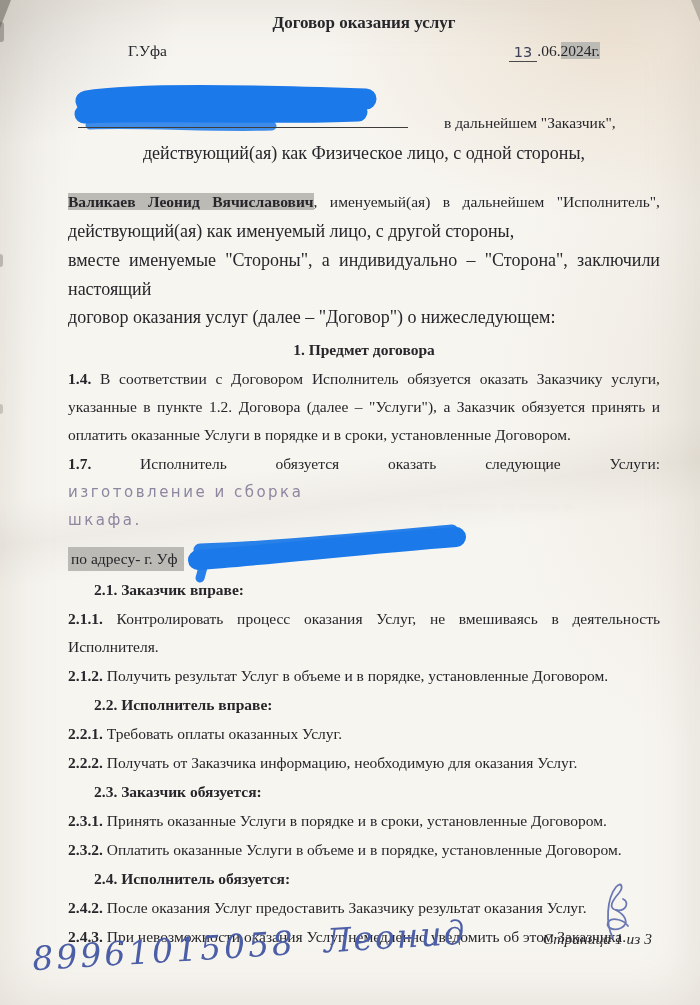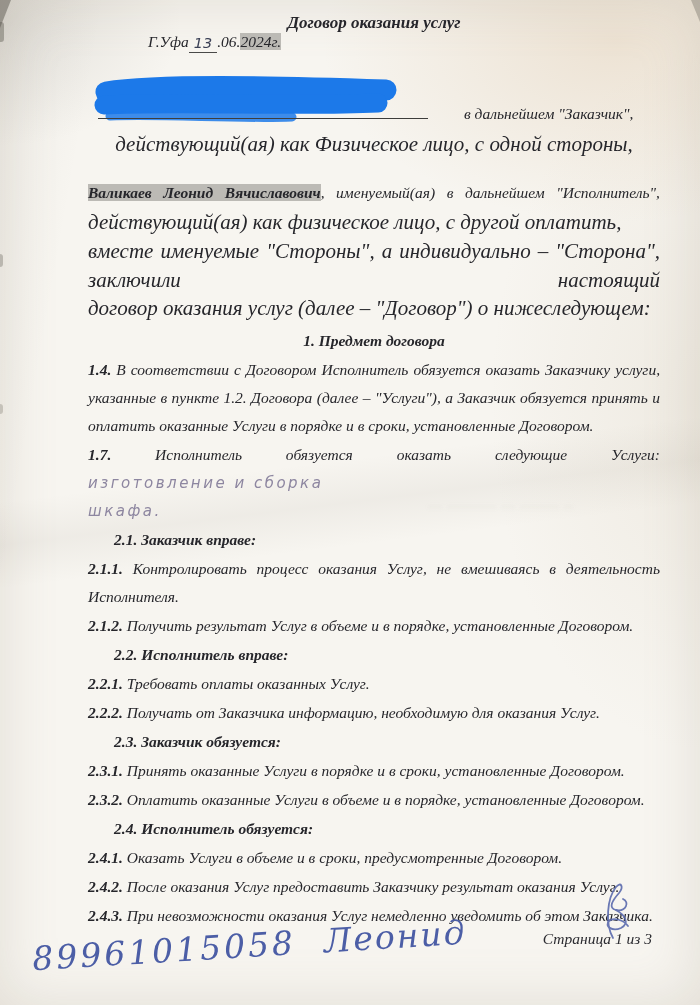--- a/index.html
+++ b/index.html
@@ -9,30 +9,30 @@
     font-family:"Liberation Serif", serif;color:#26262b;
     background:
       radial-gradient(ellipse 420px 260px at 88% 4%, rgba(214,186,150,0.32), transparent 70%),
       radial-gradient(ellipse 300px 500px at 100% 40%, rgba(200,185,160,0.18), transparent 70%),
       radial-gradient(ellipse 260px 180px at 0% 2%, rgba(130,125,115,0.18), transparent 70%),
       linear-gradient(173deg, transparent 46%, rgba(120,110,95,0.07) 50%, transparent 54%),
       linear-gradient(100deg, rgba(90,85,75,0.06), transparent 12%),
       #f7f5f0;
     box-shadow: inset 0 0 55px rgba(150,138,115,0.22);
   }
-  .content{padding:13px 40px 0 88px;font-style:italic;}
+  .content{padding:13px 40px 0 68px;}
   .title{text-align:center;font-weight:bold;font-size:17px;margin:0;}
-  .row-citydate{display:flex;padding:0 60px 0 60px;font-size:15.5px;}
+  .row-citydate{display:flex;justify-content:space-between;margin-top:9px;padding:0 60px 0 60px;font-size:15.5px;}
   .date-block{white-space:nowrap;}
   .date-day{display:inline-block;font-family:"DejaVu Sans",sans-serif;font-size:14.5px;color:#3c4156;
     border-bottom:1.6px solid #4a4a48;padding:0 5px 1px 5px;transform:translateY(1px);}
   .hl{background:#bcbab5;}
   .para{font-size:15.5px;line-height:28px;margin:0 0 1px 0;text-align:justify;}
   .just-force{text-align:justify;text-align-last:justify;}
-  .line{font-size:21px;line-height:28.5px;margin:0;}
+  .line{font-size:18px;line-height:28.5px;margin:0;}
   .centered{text-align:center;}
   .subhead{font-weight:bold;margin-left:26px;}
   .sec-heading{text-align:center;font-weight:bold;font-size:15.5px;line-height:28px;margin:2px 0 1px 0;}
   b.num{font-weight:bold;}
   
   .party1-row{display:flex;align-items:flex-end;margin-top:30px;height:42px;}
   .redact1{position:relative;width:352px;height:42px;flex:0 0 auto;}
   .redact1 svg{position:absolute;left:8px;top:-4px;overflow:visible;}
   .redact1 .underline{position:absolute;left:10px;bottom:5px;width:330px;border-bottom:1.8px solid #3d3d3b;}
   .party1-text{margin-left:24px;padding-bottom:1px;font-size:15.5px;white-space:nowrap;}
@@ -86,48 +86,57 @@
           <path class="scrib" d="M8,27 C80,23 200,29 282,25" stroke-width="19"></path>
           <path class="scrib" d="M14,38 C70,36 140,41 196,39" stroke-width="9" opacity="0.85"></path>
         </svg>
         <span class="underline"></span>
       </span>
       <span class="party1-text">в дальнейшем "Заказчик",</span>
     </div>
     <div class="line centered" style="margin-top:6px;">действующий(ая) как Физическое лицо, с одной стороны,</div>
 
     <p class="para just-force" style="margin-top:20px;"><b class="hl">Валикаев Леонид Вячиславович</b><span>, именуемый(ая) в дальнейшем "Исполнитель",</span></p>
-    <div class="line">действующий(ая) как физическое лицо, с другой оплатить,</div>
+    <div class="line">действующий(ая) как именуемый лицо, с другой стороны,</div>
 
     <div class="line just-force" style="margin-top:1px;">вместе именуемые "Стороны", а индивидуально – "Сторона", заключили настоящий</div>
     <div class="line">договор оказания услуг (далее – "Договор") о нижеследующем:</div>
 
     <h2 class="sec-heading" style="margin-top:4px;">1. Предмет договора</h2>
 
     <p class="para"><b class="num">1.4.</b> <span>В соответствии с Договором Исполнитель обязуется оказать Заказчику услуги, указанные в пункте 1.2. Договора (далее – "Услуги"), а Заказчик обязуется принять и оплатить оказанные Услуги в порядке и в сроки, установленные Договором.</span></p>
 
     <p class="para"><b class="num">1.7.</b> <span>Исполнитель обязуется оказать следующие Услуги:</span>
       <span class="hand-note">изготовление и сборка</span><br>
       <span class="hand-note">шкафа.</span>
     </p>
 
+    <div class="addr-row">
+      <span class="addr-hl">по адресу- г. Уф</span>
+      <span class="redact2">
+        <svg width="280" height="58" viewBox="0 0 280 58">
+          <path class="scrib" d="M12,38 C70,34 180,22 270,15" stroke-width="20"></path>
+          <path class="scrib" d="M14,28 C90,26 190,16 266,9" stroke-width="13" opacity="0.95"></path>
+          <path class="scrib" d="M18,42 C16,48 15,53 14,56" stroke-width="9" opacity="0.95"></path>
+        </svg>
+      </span>
+    </div>
 
 
     <div id="clauses">
         <p class="para subhead"><b class="num">2.1.</b><span> Заказчик вправе:</span></p>
         <p class="para"><b class="num">2.1.1.</b><span> Контролировать процесс оказания Услуг, не вмешиваясь в деятельность Исполнителя.</span></p>
         <p class="para"><b class="num">2.1.2.</b><span> Получить результат Услуг в объеме и в порядке, установленные Договором.</span></p>
         <p class="para subhead"><b class="num">2.2.</b><span> Исполнитель вправе:</span></p>
         <p class="para"><b class="num">2.2.1.</b><span> Требовать оплаты оказанных Услуг.</span></p>
         <p class="para"><b class="num">2.2.2.</b><span> Получать от Заказчика информацию, необходимую для оказания Услуг.</span></p>
         <p class="para subhead"><b class="num">2.3.</b><span> Заказчик обязуется:</span></p>
         <p class="para"><b class="num">2.3.1.</b><span> Принять оказанные Услуги в порядке и в сроки, установленные Договором.</span></p>
         <p class="para"><b class="num">2.3.2.</b><span> Оплатить оказанные Услуги в объеме и в порядке, установленные Договором.</span></p>
         <p class="para subhead"><b class="num">2.4.</b><span> Исполнитель обязуется:</span></p>
-        <p class="para"><b class="num">2.4.1.</b><span> Оказать Услуги в объеме и в сроки, предусмотренные Договором.</span></p>
         <p class="para"><b class="num">2.4.2.</b><span> После оказания Услуг предоставить Заказчику результат оказания Услуг.</span></p>
         <p class="para"><b class="num">2.4.3.</b><span> При невозможности оказания Услуг немедленно уведомить об этом Заказчика.</span></p>
       </div>
   </div>
 
   <div class="phone-script"><span>89961015058</span><span class="nm">Леонид</span></div>
 
   <span class="signature">
     <svg width="62" height="62" viewBox="0 0 62 62">
       <g stroke="#5b6bae" stroke-width="1.8" fill="none" stroke-linecap="round" opacity="0.9">

